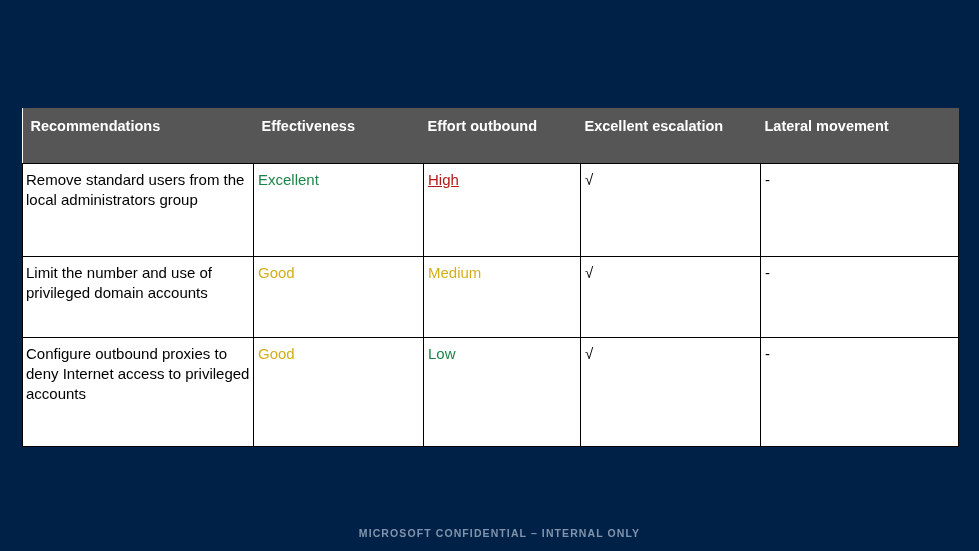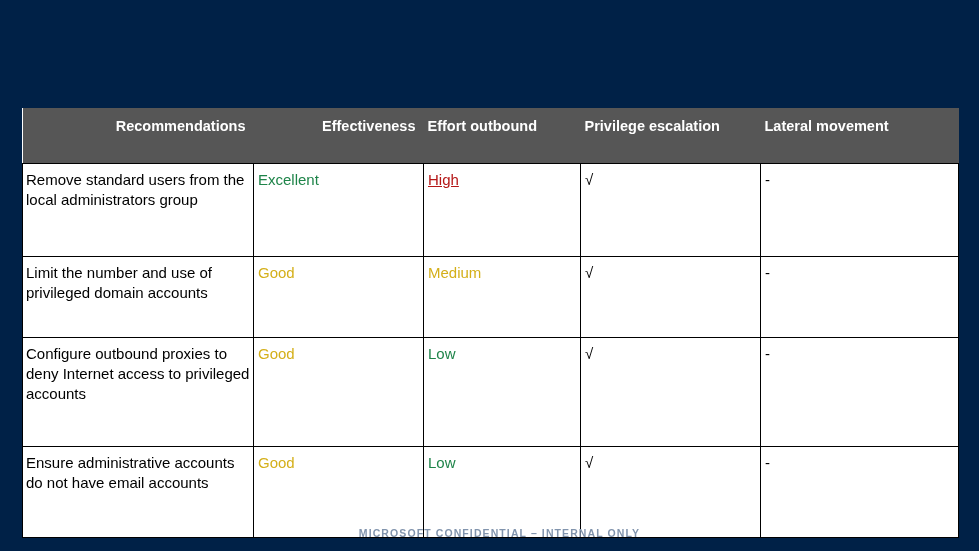--- a/index.html
+++ b/index.html
@@ -56,22 +56,22 @@
     background: #565656;
     color: #ffffff;
     font-weight: bold;
     font-size: 14.5px;
     line-height: 1.25;
     padding: 9px 8px 10px 8px;
     vertical-align: top;
     border: none;
     height: 36px;
   }
-  thead th.h-left { text-align: right; padding-left: 0; }
-  thead th.h-center { text-align: right; }
+  thead th.h-left { text-align: left; padding-left: 8px; }
+  thead th.h-center { text-align: left; }
   thead th.h-colstart { text-align: left; padding-left: 4px; }
 
   tbody td {
     border: 1.4px solid #000000;
     background: #ffffff;
     font-size: 15px;
     line-height: 1.32;
     vertical-align: top;
     padding: 6px 2px 6px 3px;
     color: #000000;
@@ -124,21 +124,21 @@
           <col class="c2">
           <col class="c3">
           <col class="c4">
           <col class="c5">
       </colgroup>
       <thead>
         <tr>
           <th class="h-left">Recommendations</th>
           <th class="h-center">Effectiveness</th>
           <th class="h-colstart">Effort outbound</th>
-          <th class="h-colstart">Privilege escalation</th>
+          <th class="h-colstart">Excellent escalation</th>
           <th class="h-colstart">Lateral movement</th>
         </tr>
       </thead>
       <tbody>
         <tr class="r1">
           <td class="rec-cell">Remove standard users from the local administrators group</td>
           <td class="val-cell v-excellent">Excellent</td>
           <td class="val-cell v-high">High</td>
           <td class="val-cell v-mark">√</td>
           <td class="val-cell v-dash">-</td>
@@ -150,26 +150,19 @@
           <td class="val-cell v-mark">√</td>
           <td class="val-cell v-dash">-</td>
         </tr>
         <tr class="r3">
           <td class="rec-cell">Configure outbound proxies to deny Internet access to privileged accounts</td>
           <td class="val-cell v-good">Good</td>
           <td class="val-cell v-low">Low</td>
           <td class="val-cell v-mark">√</td>
           <td class="val-cell v-dash">-</td>
         </tr>
-        <tr class="r4">
-          <td class="rec-cell">Ensure administrative accounts do not have email accounts</td>
-          <td class="val-cell v-good">Good</td>
-          <td class="val-cell v-low">Low</td>
-          <td class="val-cell v-mark">√</td>
-          <td class="val-cell v-dash">-</td>
-        </tr>
       </tbody>
     </table>
   </div>
 
   <div class="footer">MICROSOFT CONFIDENTIAL – INTERNAL ONLY</div>
 
 </div>
 
 </body></html>

